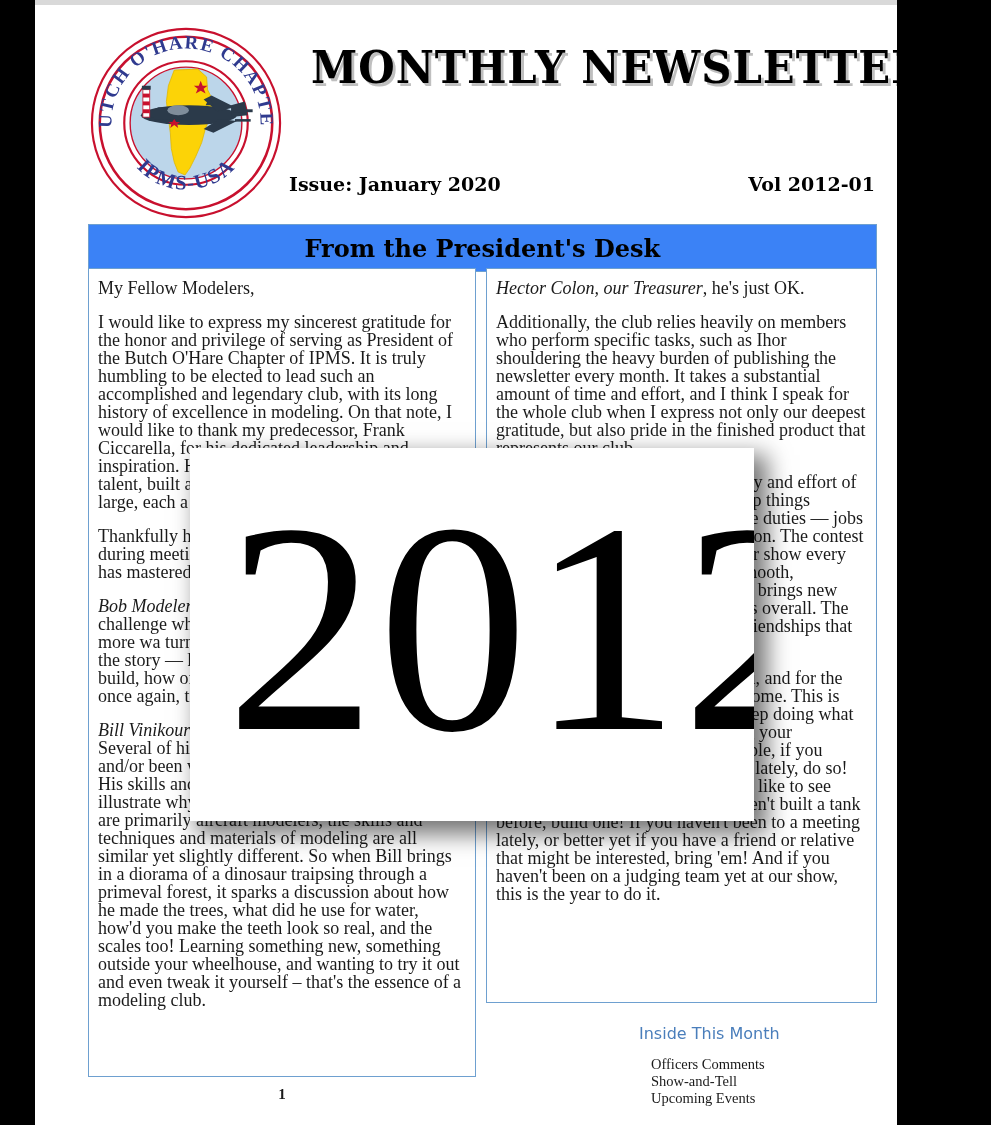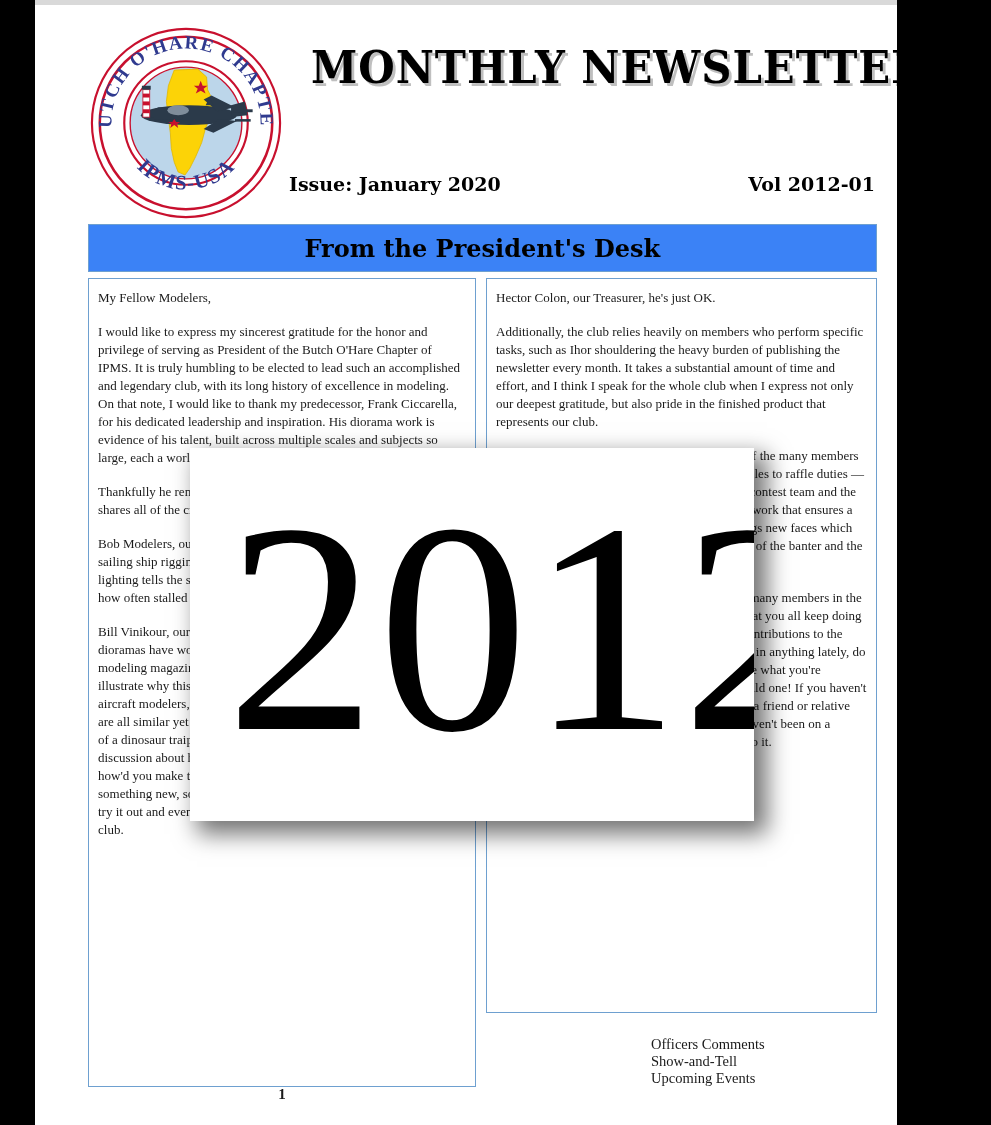--- a/index.html
+++ b/index.html
@@ -88,37 +88,37 @@
     font-family: "DejaVu Serif", "Liberation Serif", serif;
     font-weight: 700;
     font-size: 25px;
     color: #000;
     transform: scaleX(0.96);
   }
 
   
   .col {
     position: absolute;
-    top: 278px;
+    top: 268px;
     border: 1.2px solid #6ea0d0;
     background: #fff;
     padding: 10px 9px 8px 9px;
     font-family: "Liberation Serif", serif;
-    font-size: 13px;
+    font-size: 18px;
     line-height: 18.0px;
     color: #1a1a1a;
     text-align: left;
     overflow: hidden;
   }
   #col-left  { left: 53px;  width: 388px; height: 809px; }
   #col-right { left: 451px; width: 391px; height: 735px; }
 
   .col p { margin: 0 0 16px 0; }
   .col p:last-child { margin-bottom: 0; }
-  .col .nm { }
+  .col .nm { font-style: italic; }
 
   
   #pagenum {
     position: absolute;
     left: 53px; top: 1086px;
     width: 388px;
     text-align: center;
     font-family: "Liberation Serif", serif;
     font-size: 15px;
     font-weight: 700;
@@ -271,20 +271,21 @@
       <span>The same can be said for the honesty and effort of the many members who quietly keep things running, from vendor tables to raffle duties — jobs we never really see but always rely on.  The contest team and the show staff who run our show every year, and the work that ensures a smooth, welcoming hobby party.  Every year brings new faces which make the club what it is overall.  The camaraderie of the banter and the friendships that grow around the tables.</span>
     </p>
     <p>
       <span>So, my thanks go out to each of you, and for the many members in the years yet to come.  This is your club.  I only ask that you all keep doing what you do best and consider expanding your contributions to the club.  For example, if you haven't built or brought in anything lately, do so!  Even if it's a work in progress, we'd like to see what you're working on.  If you haven't built a tank before, build one!  If you haven't been to a meeting lately, or better yet if you have a friend or relative that might be interested, bring 'em!  And if you haven't been on a judging team yet at our show, this is the year to do it.</span>
     </p>
   </div>
 
   <div id="pagenum">1</div>
 
   <div id="inside">
+    <div id="inside-title">Inside This Month</div>
     <ul>
       <li>Officers Comments</li>
       <li>Show-and-Tell</li>
       <li>Upcoming Events</li>
     </ul>
   </div>
 
   <div id="overlay">
     <div id="overlay-year">2012</div>
     <div id="overlay-fade-l"></div>

